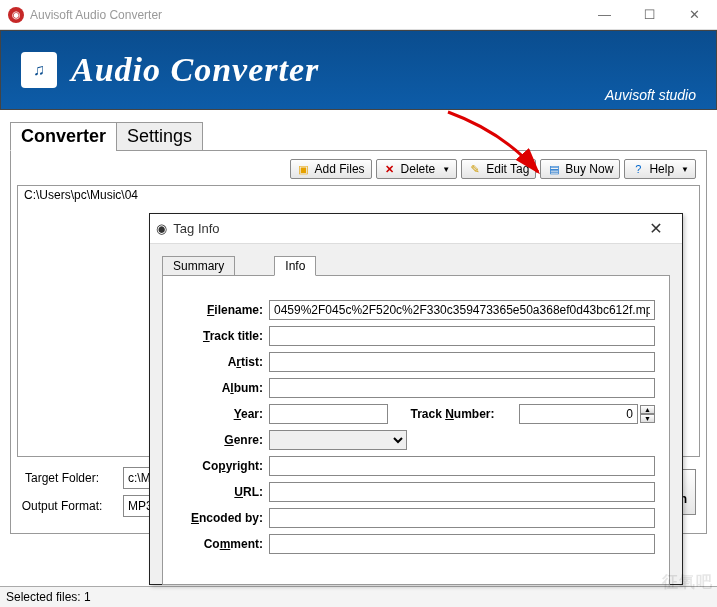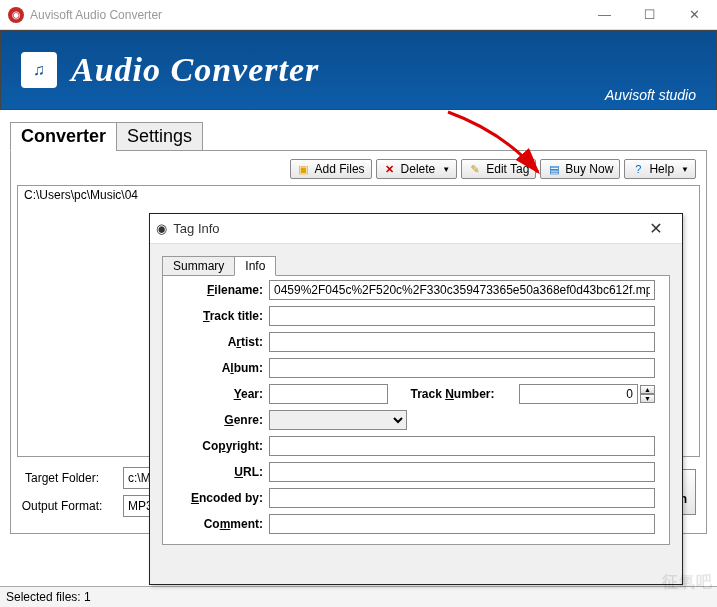--- a/index.html
+++ b/index.html
@@ -40,24 +40,24 @@
 .bottom-controls .text-input { width: 32px; }
 .big-btn { border:1px solid #888; background:linear-gradient(#fefefe,#e6e6e6); padding:8px; font-size:12px; font-weight:bold; text-align:center; width:68px; line-height:14px; margin-left:auto;}
 
 .statusbar { position: absolute; bottom: 0; left: 0; right:0; border-top:1px solid #aaa; font-size:12px; padding:3px 6px; background:#f4f4f4;}
 
 .modal { position:absolute; left:149px; top:213px; width:534px; height:372px; background:#f0f0f0; border:1px solid #222; box-shadow:2px 2px 4px rgba(0,0,0,0.2); }
 .modal .mtitle { height:30px; background:#fff; display:flex; align-items:center; padding:0 6px; font-size:13px; color:#333; border-bottom:1px solid #ddd;}
 .modal .mtitle .app-icon{margin-right:6px;}
 .modal .mclose { margin-left:auto; width:40px; text-align:center; font-size:16px; color:#333;}
 .modal-body { padding: 10px 12px; }
-.modal-tabs { display:flex; margin-top:2px;}
+.modal-tabs { display:flex; margin-top:2px;gap:40px;}
 .modal-tab { border:1px solid #999; font-size:12px; padding:2px 10px; background:#eee; margin-right:-1px;}
 .modal-tab.active { background:#fff; border-bottom:1px solid #fff;}
-.modal-frame { border:1px solid #999; margin-top:-1px; background:#fff; padding:4px 14px;}
+.modal-frame { border:1px solid #999; margin-top:-1px; background:#fff; padding:24px 14px;}
 .form-row { display:flex; align-items:center; margin-bottom:6px; font-size:12px;}
 .form-row .lbl { width:86px; text-align:right; font-weight:bold; margin-right:6px;}
 .form-row .lbl .ul{text-decoration:underline;}
 .form-row input[type=text]{ flex:1; border:1px solid #888; height:20px; padding:1px 4px; font-size:12px;}
 .form-row .halfgap { width: 22px; }
 .form-row .short { width:78px; flex:none;}
 .form-row .spin { width:60px; flex:none; text-align:right;}
 .form-row select { width:138px; border:1px solid #888; height:20px; font-size:12px;}
 .spinbtns { display:flex; flex-direction:column; margin-left:2px;}
 .spinbtns div{width:15px;height:9px;border:1px solid #888;background:linear-gradient(#fff,#ddd);font-size:7px;text-align:center;line-height:7px;}

